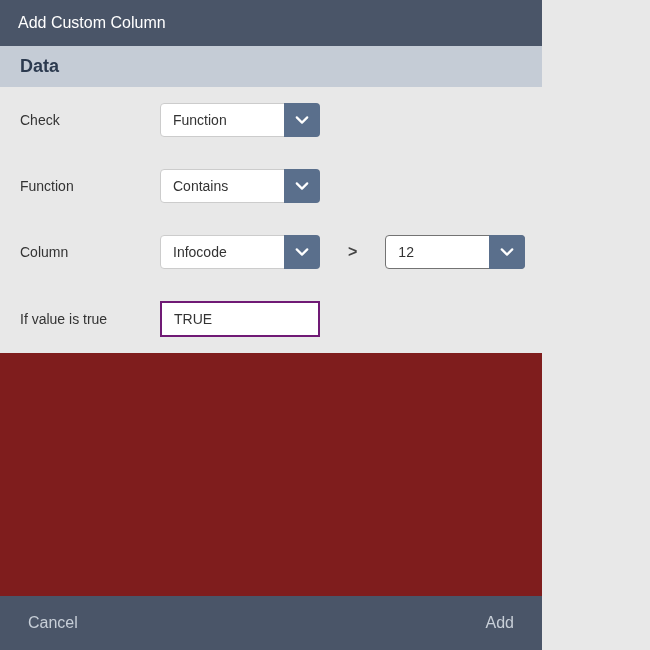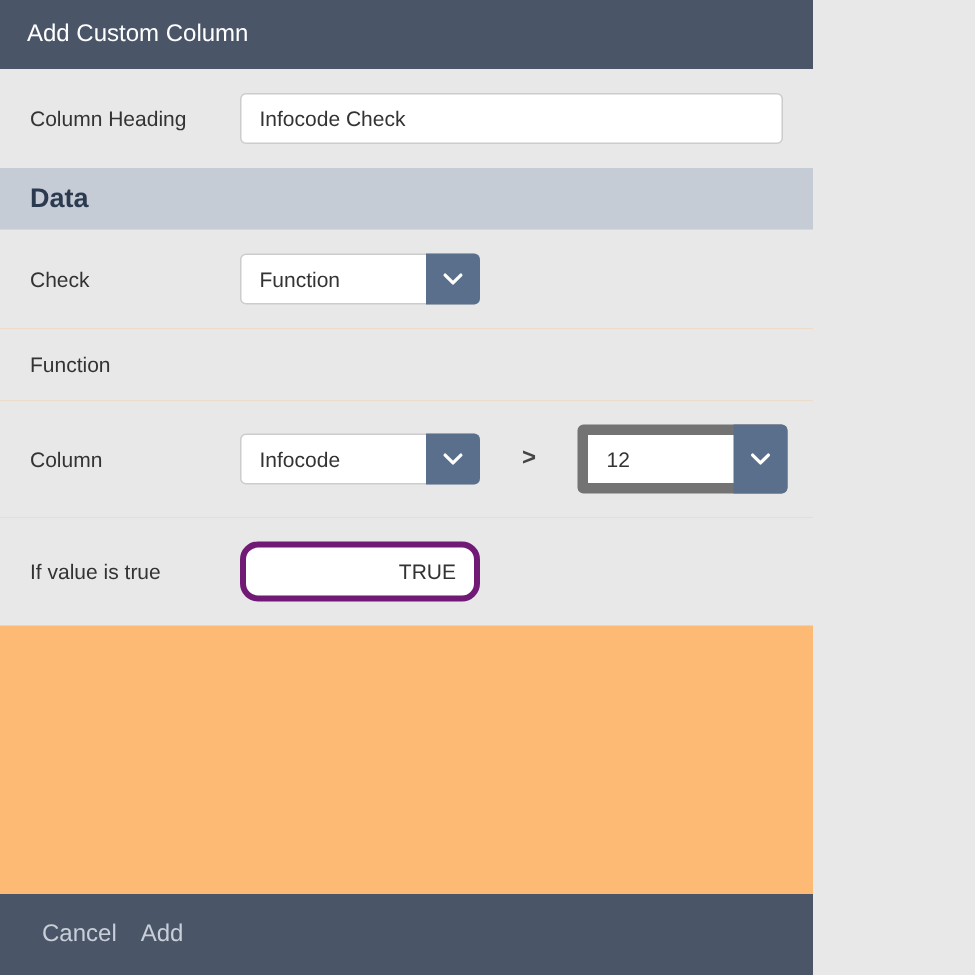--- a/index.html
+++ b/index.html
@@ -12,21 +12,21 @@
       background: #e8e8e8;
       display: flex;
       flex-direction: column;
     }
 
     .dialog {
       width: 542px;
       height: 650px;
       display: flex;
       flex-direction: column;
-      background: #fdba74;
+      background: #7f1d1d;
     }
 
     .title-bar {
       background: #4a5568;
       color: #ffffff;
       padding: 14px 18px;
       font-size: 16px;
       font-weight: 500;
       flex-shrink: 0;
     }
@@ -134,45 +134,45 @@
     .value-right-wrapper {
       position: relative;
       display: inline-flex;
       align-items: center;
     }
 
     .value-right-wrapper select {
       appearance: none;
       -webkit-appearance: none;
       background: #ffffff;
-      border: 7px solid #737373;
+      border: 1px solid #737373;
       border-radius: 4px;
       padding: 8px 36px 8px 12px;
       font-size: 14px;
       color: #333;
       cursor: pointer;
       outline: none;
       min-width: 140px;
     }
 
     .small-input {
       width: 160px;
       padding: 8px 12px;
-      border: 4px solid #701a75;
-      border-radius: 12px;
-      background: #ffffff;
-      font-size: 14px;
-      color: #333;
-      outline: none;
-      text-align: right;
+      border: 2px solid #701a75;
+      border-radius: 0;
+      background: #ffffff;
+      font-size: 14px;
+      color: #333;
+      outline: none;
     }
 
     .footer {
       background: #4a5568;
       display: flex;
+      justify-content: space-between;
       align-items: center;
       padding: 14px 20px;
       flex-shrink: 0;
     }
 
     .footer-btn {
       background: transparent;
       border: none;
       color: #c8cfd8;
       font-size: 16px;
@@ -189,24 +189,20 @@
 <body>
 
 <div class="dialog">
 
   <div class="title-bar">
     <span>Add Custom Column</span>
   </div>
 
   <div class="content-area">
 
-    <div class="field-row">
-      <div class="field-label">Column Heading</div>
-      <input class="field-input" type="text" value="Infocode Check" style="">
-    </div>
 
     <div class="section-header">Data</div>
 
     <div class="field-row">
       <div class="field-label">Check</div>
       <div class="select-wrapper">
         <select>
           <option>Function</option>
           <option>Value</option>
           <option>Expression</option>
@@ -214,20 +210,35 @@
         <div class="chevron-btn">
           <svg viewBox="0 0 16 16" xmlns="http://www.w3.org/2000/svg">
             <path d="M2 5l6 6 6-6" stroke="white" stroke-width="2.5" fill="none" stroke-linecap="round" stroke-linejoin="round"></path>
           </svg>
         </div>
       </div>
     </div>
 
     <div class="field-row">
       <div class="field-label">Function</div>
+      <div class="select-wrapper">
+        <select>
+          <option>Contains</option>
+          <option>Equals</option>
+          <option>Starts With</option>
+          <option>Ends With</option>
+          <option>Greater Than</option>
+          <option>Less Than</option>
+        </select>
+        <div class="chevron-btn">
+          <svg viewBox="0 0 16 16" xmlns="http://www.w3.org/2000/svg">
+            <path d="M2 5l6 6 6-6" stroke="white" stroke-width="2.5" fill="none" stroke-linecap="round" stroke-linejoin="round"></path>
+          </svg>
+        </div>
+      </div>
     </div>
 
     <div class="field-row">
       <div class="field-label">Column</div>
       <div class="value-row">
         <div class="select-wrapper">
           <select>
             <option>Infocode</option>
             <option>Name</option>
             <option>Code</option>

